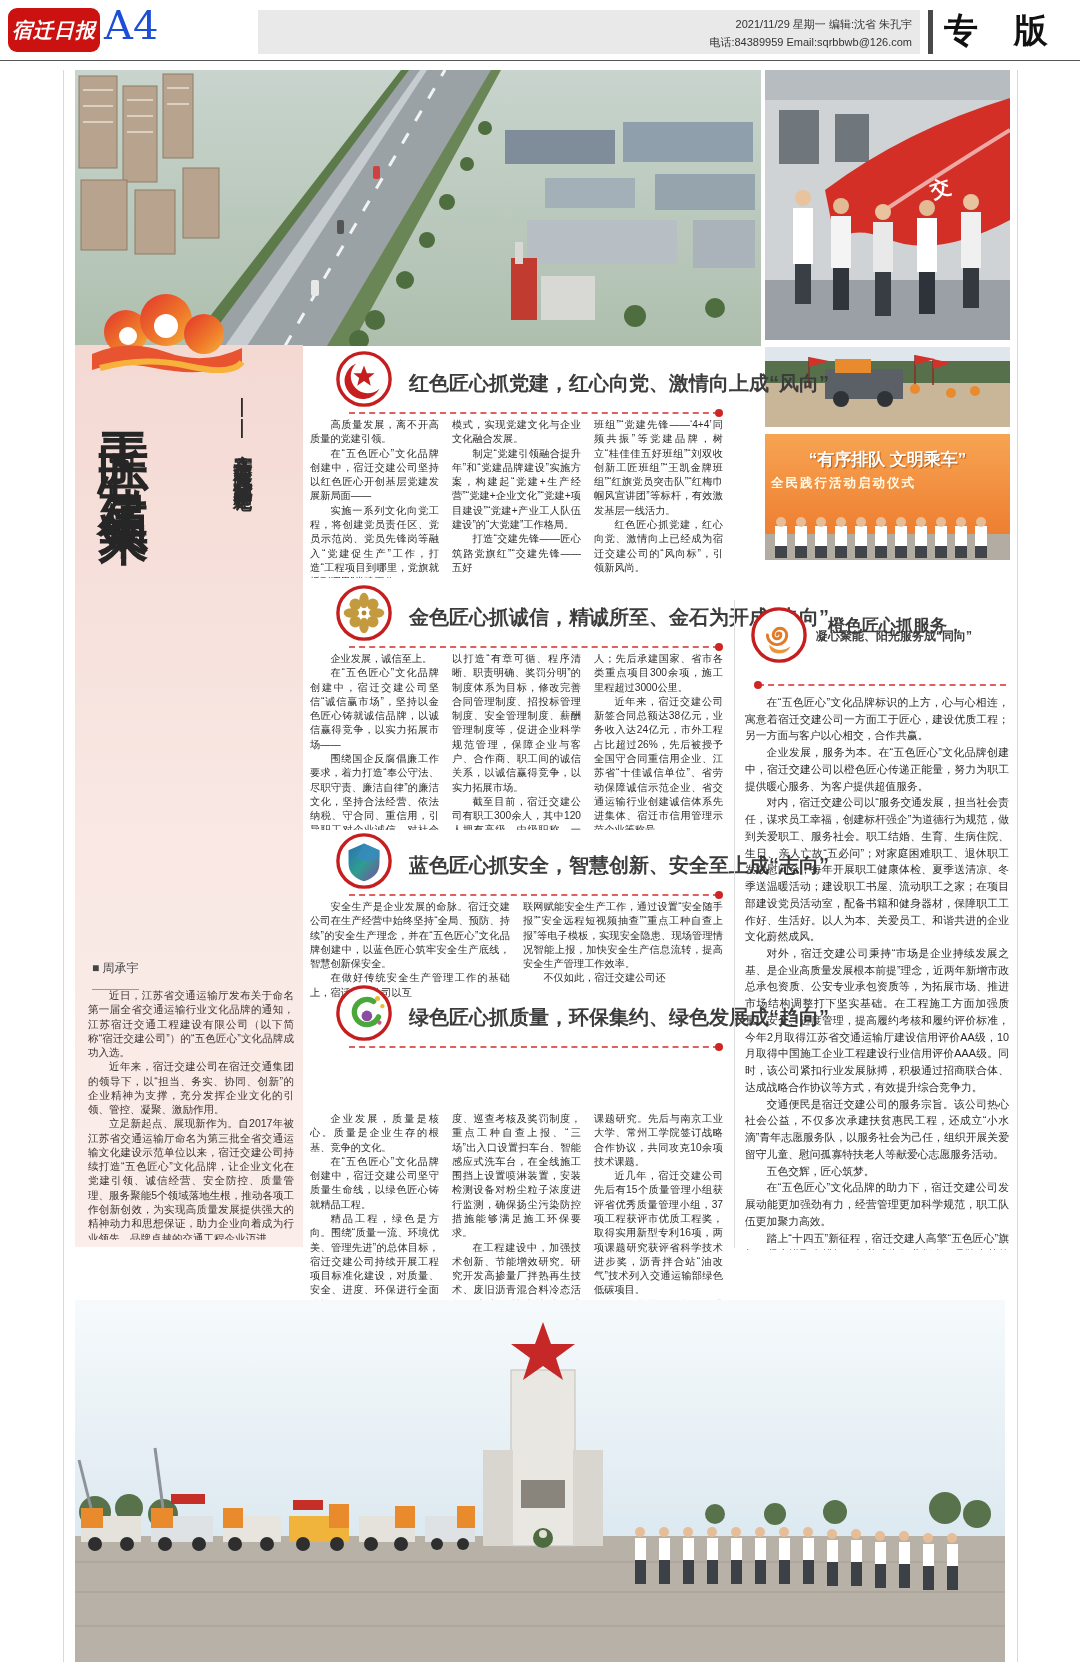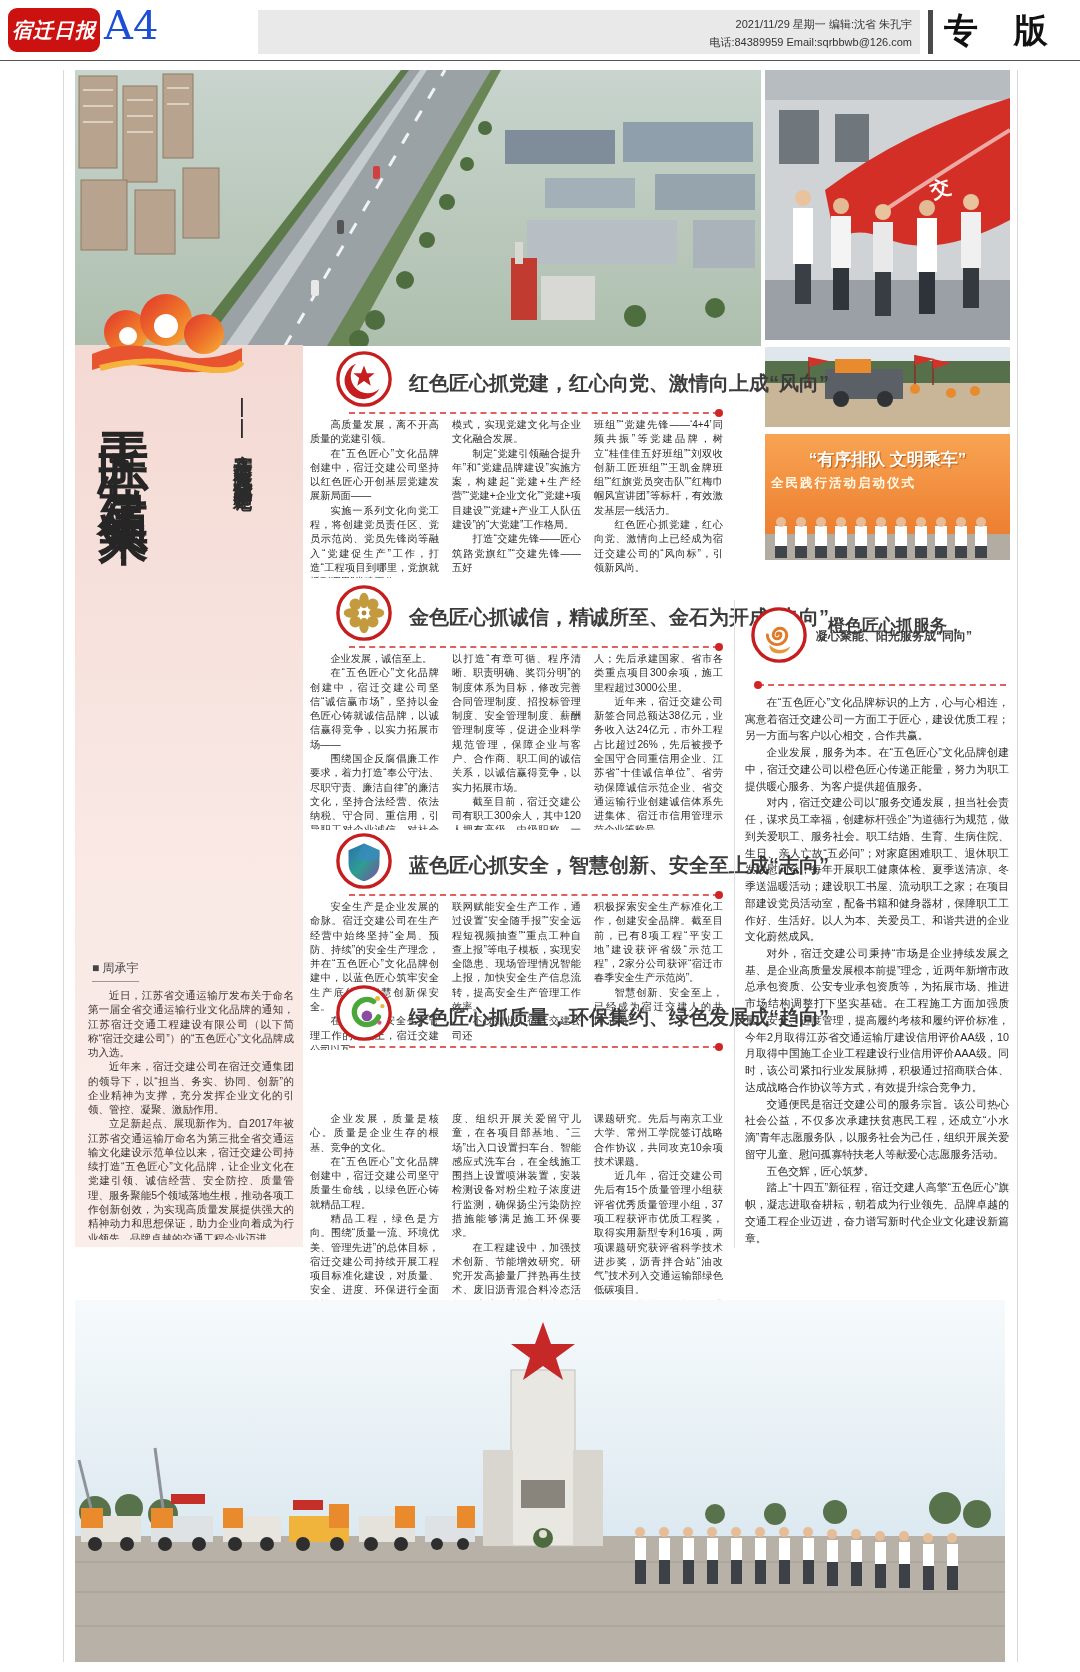--- a/index.html
+++ b/index.html
@@ -21,21 +21,21 @@
   
   .photo{position:absolute;overflow:hidden;}
   
   .pinkpanel{position:absolute;left:75px;top:345px;width:228px;height:902px;
              background:linear-gradient(180deg,#f4d9d3 0%,#f9e8e4 55%,#fbeeea 100%);}
   .cloudlogo{position:absolute;left:84px;top:292px;width:162px;height:96px;}
   .vtitle{position:absolute;left:96px;top:392px;height:600px;writing-mode:vertical-rl;
           font-weight:bold;font-size:50px;letter-spacing:7px;color:#262626;line-height:1.1;}
   .vsub{position:absolute;left:230px;top:398px;height:580px;writing-mode:vertical-rl;
         font-weight:bold;font-size:19px;letter-spacing:2px;color:#2c2c2c;}
-  .byline{position:absolute;left:92px;top:960px;font-size:12px;color:#444;border-bottom:1px solid #999;padding-bottom:4px;}
+  .byline{position:absolute;left:92px;top:960px;font-size:12px;color:#444;border-bottom:1px solid #999;padding-bottom:12px;}
   .intro{position:absolute;left:88px;top:988px;width:206px;height:252px;overflow:hidden;}
   .intro p{margin:0;text-indent:2em;font-size:10.5px;line-height:1.36;text-align:justify;color:#3a3434;}
   
   .sec-header{position:absolute;left:335px;width:388px;height:64px;}
   .ring{position:absolute;left:0;top:0;width:58px;height:58px;}
   .sec-title{position:absolute;left:74px;top:20px;margin:0;font-size:20px;font-weight:bold;color:#3c3c3c;white-space:nowrap;}
   .dashline{position:absolute;left:14px;right:4px;bottom:0;border-top:2px dashed #e06060;}
   .dashline::after{content:"";position:absolute;right:-4px;top:-5px;width:8px;height:8px;border-radius:50%;background:#d02525;}
   .dashline.dotleft::after{right:auto;left:-4px;}
   .sec-body{position:absolute;left:310px;width:413px;display:flex;gap:13px;overflow:hidden;}
@@ -370,24 +370,20 @@
   </div>
   <div class="sec-body" style="top:900px;height:150px">
     <div class="col">
         <p class="para">安全生产是企业发展的命脉。宿迁交建公司在生产经营中始终坚持“全局、预防、持续”的安全生产理念，并在“五色匠心”文化品牌创建中，以蓝色匠心筑牢安全生产底线，智慧创新保安全。</p>
         <p class="para">在做好传统安全生产管理工作的基础上，宿迁交建公司以互</p>
       </div>
     <div class="col">
         <p class="para cont">联网赋能安全生产工作，通过设置“安全随手报”“安全远程短视频抽查”“重点工种自查上报”等电子模板，实现安全隐患、现场管理情况智能上报，加快安全生产信息流转，提高安全生产管理工作效率。</p>
         <p class="para">不仅如此，宿迁交建公司还</p>
       </div>
-    <div class="col">
-        <p class="para cont">积极探索安全生产标准化工作，创建安全品牌。截至目前，已有8项工程“平安工地”建设获评省级“示范工程”，2家分公司获评“宿迁市春季安全生产示范岗”。</p>
-        <p class="para">智慧创新、安全至上，已经成为宿迁交建人的共同“志向”。</p>
-      </div>
   </div>
 
   <div class="sec-header" style="top:984px">
     <span class="ring">
       <svg width="58" height="58" viewBox="0 0 60 60">
         <circle cx="30" cy="30" r="27" fill="#fff" stroke="#c61e1e" stroke-width="3.5"></circle>
         <path d="M40 18 a13 13 0 1 0 5 16" stroke="#4aa83a" stroke-width="5.5" fill="none" stroke-linecap="round"></path>
         <circle cx="33" cy="33" r="5.5" fill="#8a4ea0"></circle>
         <circle cx="44" cy="15" r="2.6" fill="#e8b93a"></circle>
         <circle cx="49" cy="23" r="2.2" fill="#e8b93a"></circle>
@@ -398,21 +394,21 @@
     <span class="dashline"></span>
   </div>
   <div class="sec-body" style="top:1112px;height:218px">
     <div class="col">
         <p class="para">企业发展，质量是核心。质量是企业生存的根基、竞争的文化。</p>
         <p class="para">在“五色匠心”文化品牌创建中，宿迁交建公司坚守质量生命线，以绿色匠心铸就精品工程。</p>
         <p class="para">精品工程，绿色是方向。围绕“质量一流、环境优美、管理先进”的总体目标，宿迁交建公司持续开展工程项目标准化建设，对质量、安全、进度、环保进行全面管控。</p>
         <p class="para">在工程建设中，加大环保设施投入。建立扬尘污染防治管理制度、扬尘污染治理技术交底制</p>
       </div>
     <div class="col">
-        <p class="para cont">度、组织开展关爱留守儿童，在各项目部基地、“三场”出入口设置扫车台、智能感应式洗车台，在全线施工围挡上设置喷淋装置，安装检测设备对粉尘粒子浓度进行监测，确保扬尘污染防控措施能够满足施工环保要求。</p>
+        <p class="para cont">度、巡查考核及奖罚制度，重点工种自查上报、“三场”出入口设置扫车台、智能感应式洗车台，在全线施工围挡上设置喷淋装置，安装检测设备对粉尘粒子浓度进行监测，确保扬尘污染防控措施能够满足施工环保要求。</p>
         <p class="para">在工程建设中，加强技术创新、节能增效研究。研究开发高掺量厂拌热再生技术、废旧沥青混合料冷态活化再生利用技术等科研成果。</p>
         <p class="para">强化与高校合作，加强技术</p>
       </div>
     <div class="col">
         <p class="para cont">课题研究。先后与南京工业大学、常州工学院签订战略合作协议，共同攻克10余项技术课题。</p>
         <p class="para">近几年，宿迁交建公司先后有15个质量管理小组获评省优秀质量管理小组，37项工程获评市优质工程奖，取得实用新型专利16项，两项课题研究获评省科学技术进步奖，沥青拌合站“油改气”技术列入交通运输部绿色低碳项目。</p>
         <p class="para">环保集约、绿色发展成为宿迁交建公司抓工程质量的必然“趋向”。</p>
       </div>
   </div>
 
@@ -430,20 +426,21 @@
     <h2 class="or-t2">凝心聚能、阳光服务成“同向”</h2>
     <span class="dashline dotleft"></span>
   </div>
   <div class="or-body">
       <p class="para">在“五色匠心”文化品牌标识的上方，心与心相连，寓意着宿迁交建公司一方面工于匠心，建设优质工程；另一方面与客户以心相交，合作共赢。</p>
       <p class="para">企业发展，服务为本。在“五色匠心”文化品牌创建中，宿迁交建公司以橙色匠心传递正能量，努力为职工提供暖心服务、为客户提供超值服务。</p>
       <p class="para">对内，宿迁交建公司以“服务交通发展，担当社会责任，谋求员工幸福，创建标杆强企”为道德行为规范，做到关爱职工、服务社会。职工结婚、生育、生病住院、生日、亲人亡故“五必问”；对家庭困难职工、退休职工发放慰问金；每年开展职工健康体检、夏季送清凉、冬季送温暖活动；建设职工书屋、流动职工之家；在项目部建设党员活动室，配备书籍和健身器材，保障职工工作好、生活好。以人为本、关爱员工、和谐共进的企业文化蔚然成风。</p>
       <p class="para">对外，宿迁交建公司秉持“市场是企业持续发展之基、是企业高质量发展根本前提”理念，近两年新增市政总承包资质、公安专业承包资质等，为拓展市场、推进市场结构调整打下坚实基础。在工程施工方面加强质量、安全、进度管理，提高履约考核和履约评价标准，今年2月取得江苏省交通运输厅建设信用评价AA级，10月取得中国施工企业工程建设行业信用评价AAA级。同时，该公司紧扣行业发展脉搏，积极通过招商联合体、达成战略合作协议等方式，有效提升综合竞争力。</p>
       <p class="para">交通便民是宿迁交建公司的服务宗旨。该公司热心社会公益，不仅多次承建扶贫惠民工程，还成立“小水滴”青年志愿服务队，以服务社会为己任，组织开展关爱留守儿童、慰问孤寡特扶老人等献爱心志愿服务活动。</p>
       <p class="para">五色交辉，匠心筑梦。</p>
+      <p class="para">在“五色匠心”文化品牌的助力下，宿迁交建公司发展动能更加强劲有力，经营管理更加科学规范，职工队伍更加聚力高效。</p>
       <p class="para">踏上“十四五”新征程，宿迁交建人高擎“五色匠心”旗帜，凝志进取奋耕耘，朝着成为行业领先、品牌卓越的交通工程企业迈进，奋力谱写新时代企业文化建设新篇章。</p>
     </div>
 
   <div class="photo" style="left:75px;top:1300px;width:930px;height:362px">
     <svg width="930" height="362" viewBox="0 0 930 362">
       <defs>
         <linearGradient id="sky2" x1="0" y1="0" x2="0" y2="1">
           <stop offset="0" stop-color="#f6fafc"></stop>
             <stop offset="1" stop-color="#cfe0ea"></stop>
         </linearGradient>

